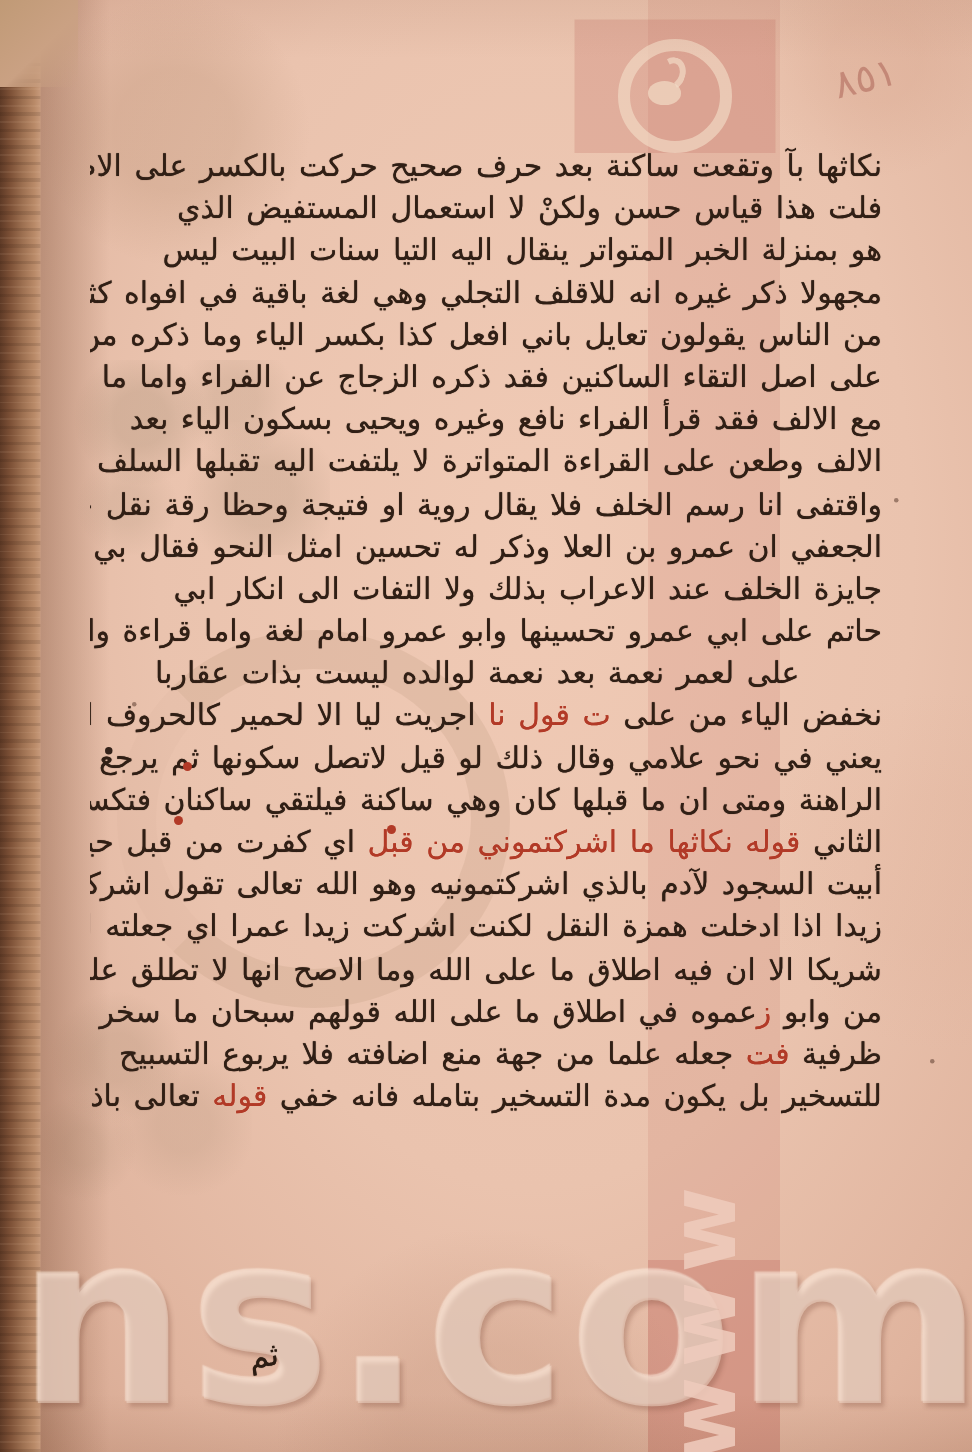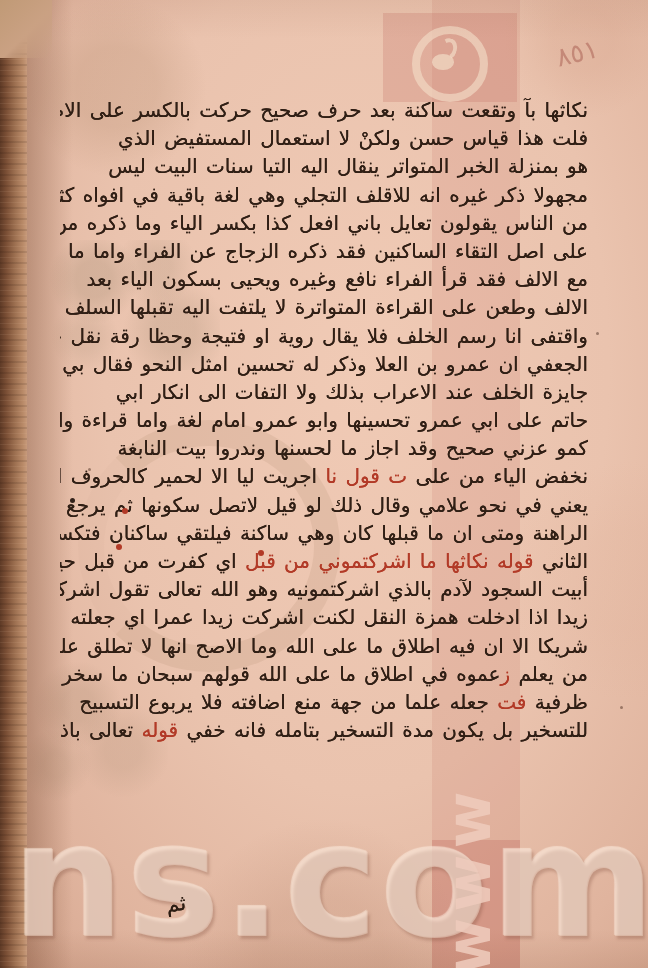--- a/index.html
+++ b/index.html
@@ -109,29 +109,29 @@
       <div class="tline"><span>هو بمنزلة الخبر المتواتر ينقال اليه التيا سنات      البيت ليس</span></div>
       <div class="tline"><span>مجهولا ذكر غيره انه للاقلف التجلي وهي لغة باقية في افواه كثير</span></div>
       <div class="tline"><span>من الناس يقولون تعايل باني افعل كذا بكسر الياء وما ذكره من اكثر</span></div>
       <div class="tline"><span>على اصل التقاء الساكنين فقد ذكره الزجاج عن الفراء واما ما ذكره</span></div>
       <div class="tline"><span>مع الالف فقد قرأ الفراء نافع وغيره ويحيى بسكون الياء بعد</span></div>
       <div class="tline"><span>الالف وطعن على القراءة المتواترة لا يلتفت اليه تقبلها السلف</span></div>
       <div class="tline"><span>واقتفى انا رسم الخلف فلا يقال روية او فتيجة وحظا رقة نقل جماعة</span></div>
       <div class="tline"><span>الجعفي ان عمرو بن العلا وذكر له تحسين امثل النحو فقال بي</span></div>
       <div class="tline"><span>جايزة الخلف عند الاعراب بذلك ولا التفات الى انكار ابي</span></div>
       <div class="tline"><span>حاتم على ابي عمرو تحسينها وابو عمرو امام لغة واما قراءة واما</span></div>
-      <div class="tline"><span>كمو عزني صحيح وقد اجاز ما لحسنها وندروا بيت النابغة</span></div>
+      <div class="tline" style="padding-right: 55px;"><span>على لعمر نعمة بعد نعمة لوالده ليست بذات عقاربا</span></div>
       <div class="tline"><span>نخفض الياء من على </span><span class="red">ت قول نا</span><span> اجريت ليا الا لحمير كالحروف الصحيحة</span></div>
       <div class="tline"><span>يعني في نحو علامي وقال ذلك لو قيل لاتصل سكونها ثم يرجع الى الحالة</span></div>
       <div class="tline"><span>الراهنة ومتى ان ما قبلها كان وهي ساكنة فيلتقي ساكنان فتكسر</span></div>
       <div class="tline"><span>الثاني </span><span class="red">قوله نكاثها ما اشركتموني من قبل</span><span> اي كفرت من قبل حين</span></div>
       <div class="tline"><span>أبيت السجود لآدم بالذي اشركتمونيه وهو الله تعالى تقول اشركت</span></div>
       <div class="tline"><span>زيدا اذا ادخلت همزة النقل لكنت اشركت زيدا عمرا اي جعلته له</span></div>
       <div class="tline"><span>شريكا الا ان فيه اطلاق ما على الله وما الاصح انها لا تطلق على آحاد</span></div>
-      <div class="tline"><span>من يعلم </span><span class="red">ز</span><span>عموه في اطلاق ما على الله قولهم سبحان ما سخر لنا </span></div>
+      <div class="tline"><span>من وابو </span><span class="red">ز</span><span>عموه في اطلاق ما على الله قولهم سبحان ما سخر لنا </span></div>
       <div class="tline"><span>ظرفية </span><span class="red">فت</span><span> جعله علما من جهة منع اضافته فلا يربوع التسبيح</span></div>
       <div class="tline"><span>للتسخير بل يكون مدة التسخير بتامله فانه خفي </span><span class="red">قوله</span><span> تعالى باذن</span></div>
     </div>
 
   <div class="dot dot-black" style="left:70px;top:498px;"></div>
   <div class="dot dot-red" style="left:122px;top:508px;"></div>
   <div class="dot dot-red" style="left:116px;top:544px;"></div>
   <div class="dot dot-red" style="left:258px;top:550px;"></div>
 
   <div class="catchword">ثم</div>

